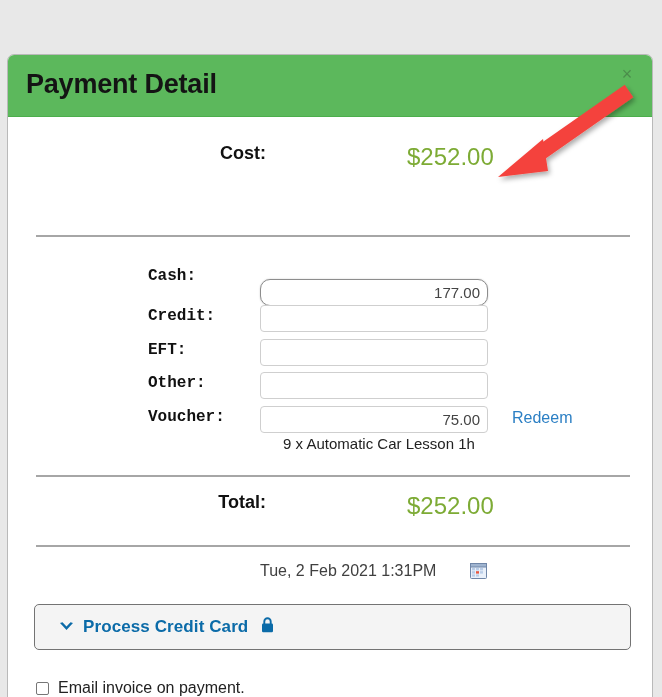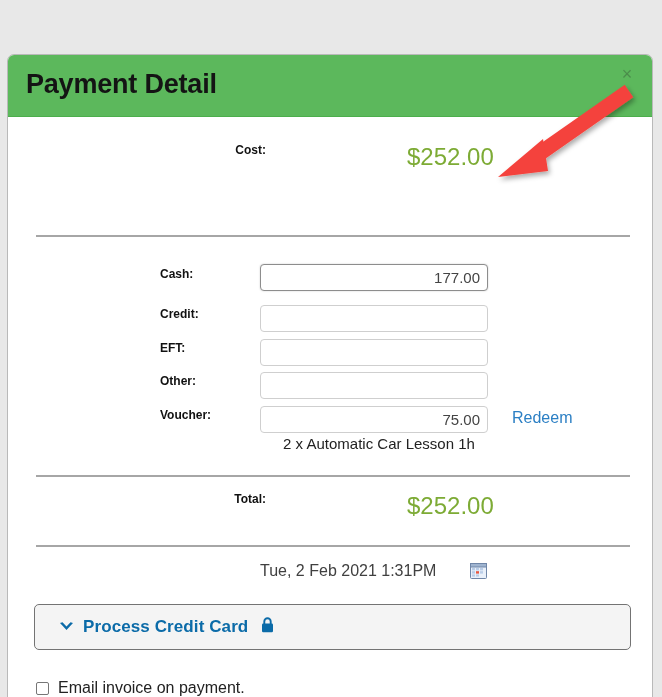--- a/index.html
+++ b/index.html
@@ -70,21 +70,21 @@
   .row {
     position: absolute;
     left: 0;
     width: 100%;
     height: 34px;
   }
   .lbl {
     position: absolute;
     right: 386px;   
     top: 0;
-    font-size: 12px;
+    font-size: 18px;
     font-weight: bold;
     color: #111;
     white-space: nowrap;
   }
   .amount {
     position: absolute;
     left: 399px;
     top: 0;
     font-size: 24px;
     color: #7dab35;
@@ -116,25 +116,26 @@
     padding: 0 7px;
     font-family: "Liberation Sans", sans-serif;
     outline: none;
   }
   .field-input.focused {
     border: 1px solid #8d8d8d;
     box-shadow: 0 0 2px rgba(0,0,0,.20);
   }
   .field-label {
     position: absolute;
-    left: 152px;
-    font-size: 12px;
+    left: 140px;
+    font-size: 16px;
     font-weight: bold;
     color: #111;
     white-space: nowrap;
+    font-family: Liberation Mono, monospace;
   }
 
   .redeem-link {
     position: absolute;
     left: 504px;
     font-size: 16px;
     color: #2b7fc4;
     cursor: pointer;
     white-space: nowrap;
   }
@@ -276,21 +277,21 @@
 
     <div class="row" style="top:26px;">
       <span class="lbl">Cost:</span>
       <span class="amount">$252.00</span>
     </div>
 
     <div class="divider" style="top:118px;"></div>
 
     <div>
       <span class="field-label" style="top:150px;">Cash:</span>
-      <input class="field-input focused" style="top: 147px;" value="177.00">
+      <input class="field-input focused" style="top: 162px; border-radius: 10px;" value="177.00">
     </div>
 
     <div>
       <span class="field-label" style="top:190px;">Credit:</span>
       <input class="field-input" style="top: 188px;" value="">
     </div>
 
     <div>
       <span class="field-label" style="top:224px;">EFT:</span>
       <input class="field-input" style="top: 222px;" value="">
@@ -298,21 +299,21 @@
 
     <div>
       <span class="field-label" style="top:257px;">Other:</span>
       <input class="field-input" style="top: 255px;" value="">
     </div>
 
     <div>
       <span class="field-label" style="top:291px;">Voucher:</span>
       <input class="field-input" style="top: 289px;" value="75.00">
       <span class="redeem-link" style="top:292px;">Redeem</span>
-      <span class="voucher-note" style="top:318px;">2 x Automatic Car Lesson 1h</span>
+      <span class="voucher-note" style="top:318px;">9 x Automatic Car Lesson 1h</span>
     </div>
 
     <div class="divider" style="top:358px;"></div>
 
     <div class="row" style="top:375px;">
       <span class="lbl">Total:</span>
       <span class="amount">$252.00</span>
     </div>
 
     <div class="divider" style="top:428px;"></div>

